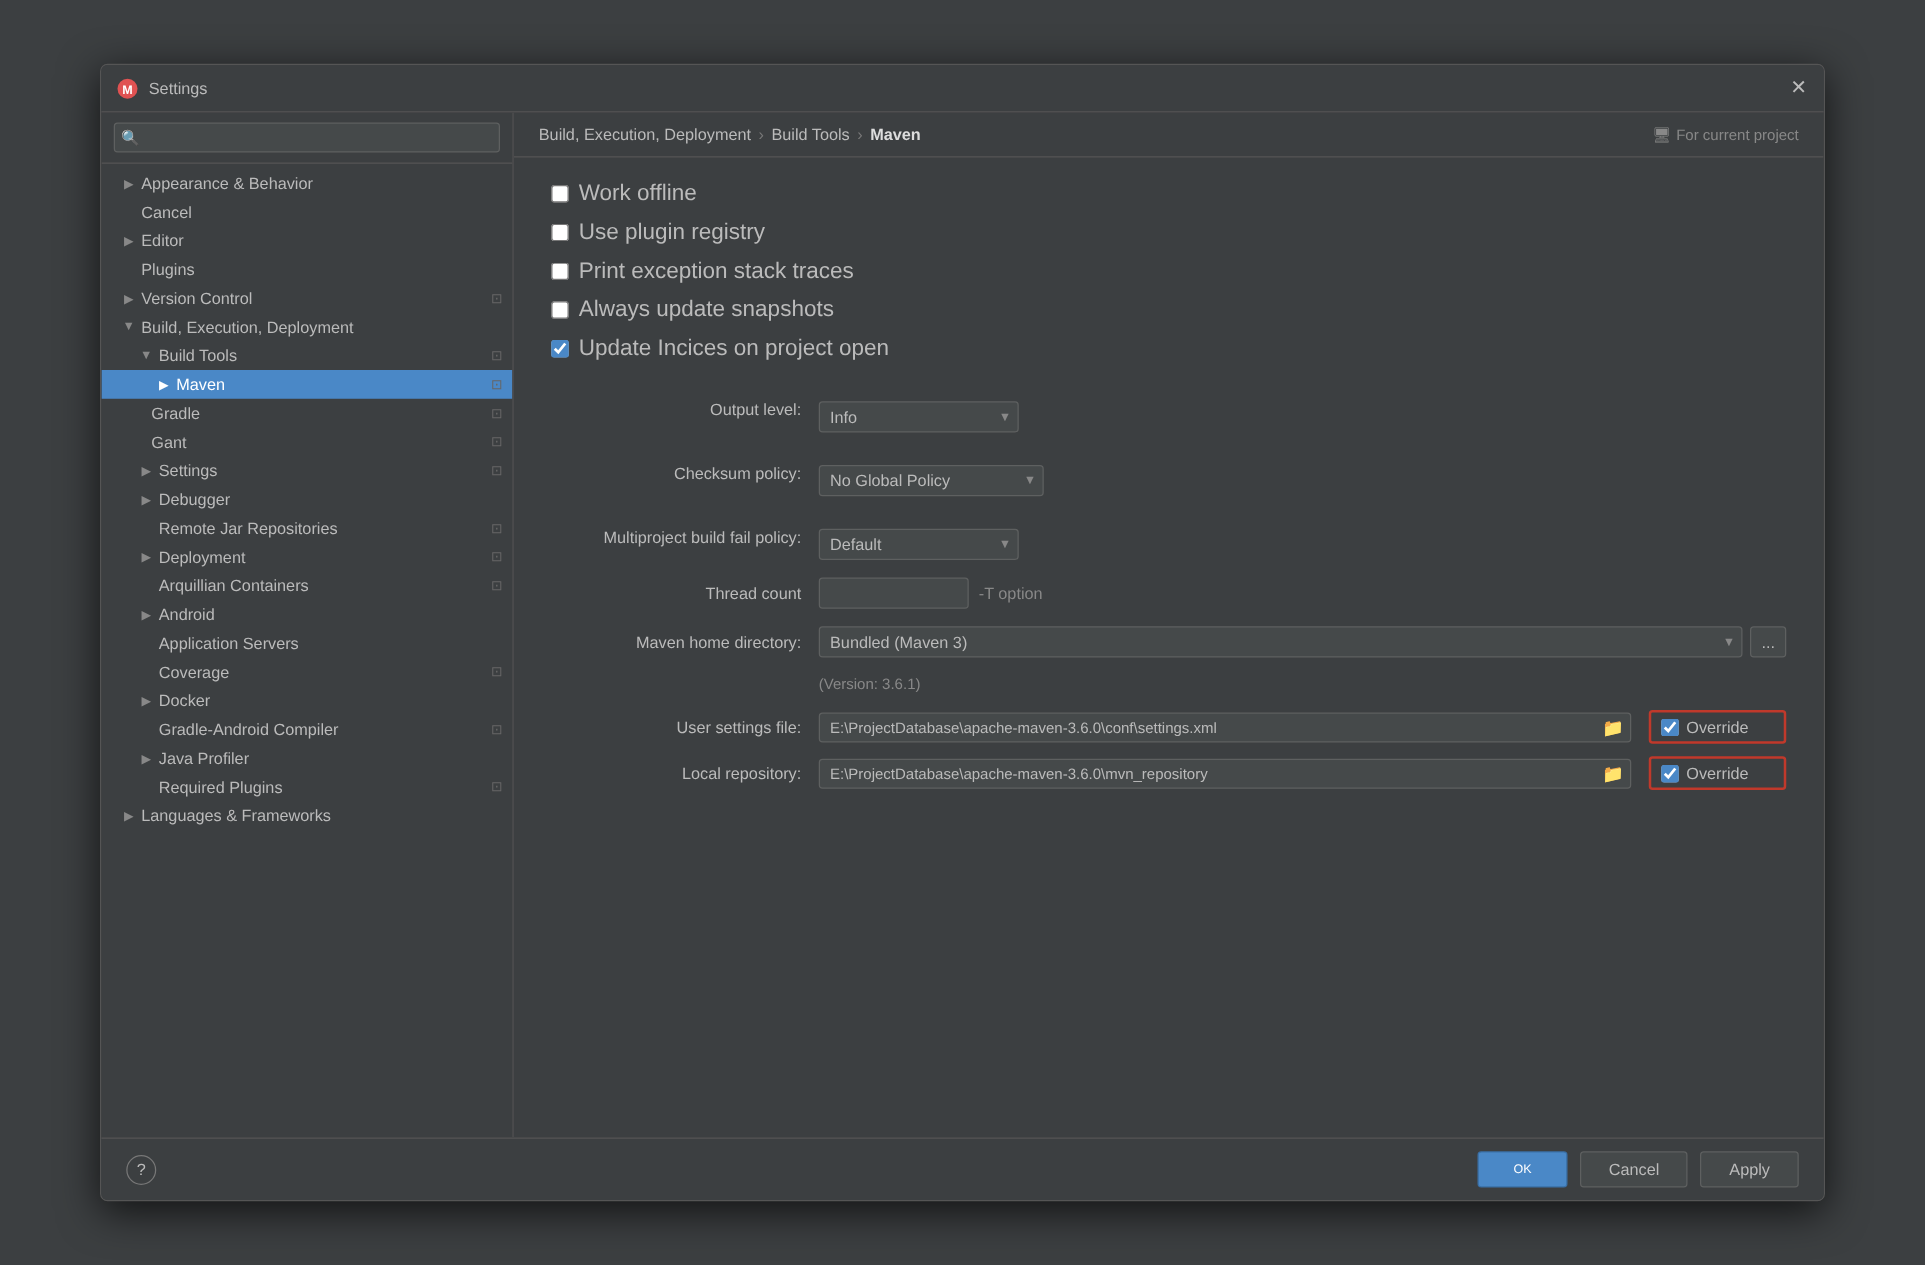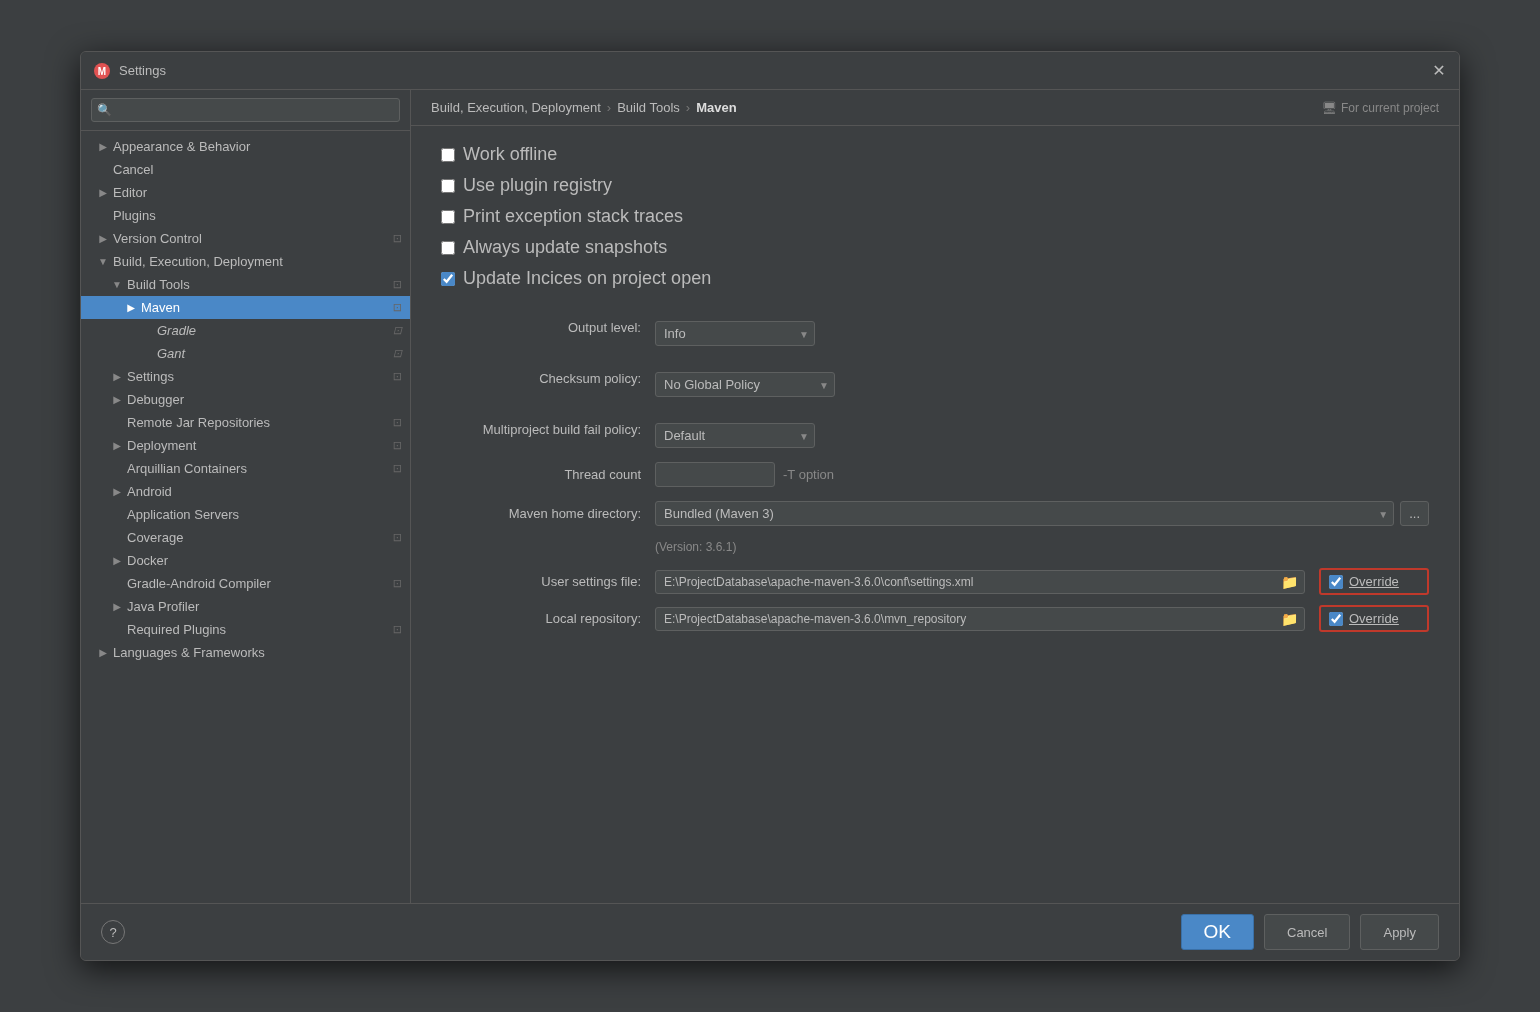--- a/index.html
+++ b/index.html
@@ -127,21 +127,21 @@
     }
     .tree-item-label { flex: 1; }
     .tree-item-copy-icon {
       font-size: 11px;
       color: #666;
       margin-left: 4px;
     }
     .indent-1 { padding-left: 16px; }
     .indent-2 { padding-left: 30px; }
     .indent-3 { padding-left: 44px; }
-    .indent-4 { padding-left: 60px; font-style: italic; }
+    .indent-4 { padding-left: 24px; }
 
     
     .content-area {
       flex: 1;
       display: flex;
       flex-direction: column;
       overflow: hidden;
       background: #3c3f41;
     }
     .breadcrumb-bar {
@@ -338,21 +338,20 @@
     }
     .override-checkbox {
       width: 14px;
       height: 14px;
       accent-color: #4a88c7;
       cursor: pointer;
     }
     .override-label {
       font-size: 13px;
       color: #bbbbbb;
-      text-decoration: underline;
     }
 
     
     .bottom-bar {
       padding: 10px 20px;
       border-top: 1px solid #555555;
       display: flex;
       align-items: center;
       background: #3c3f41;
       flex-shrink: 0;
@@ -374,21 +373,21 @@
       margin-left: auto;
       display: flex;
       gap: 10px;
     }
     .btn-ok {
       background: #4a88c7;
       border: 1px solid #3a70a7;
       border-radius: 3px;
       color: #ffffff;
       padding: 6px 22px;
-      font-size: 19px;
+      font-size: 10px;
       cursor: pointer;
       min-width: 72px;
     }
     .btn-cancel {
       background: #45494a;
       border: 1px solid #5e6060;
       border-radius: 3px;
       color: #bbbbbb;
       padding: 6px 22px;
       font-size: 13px;

